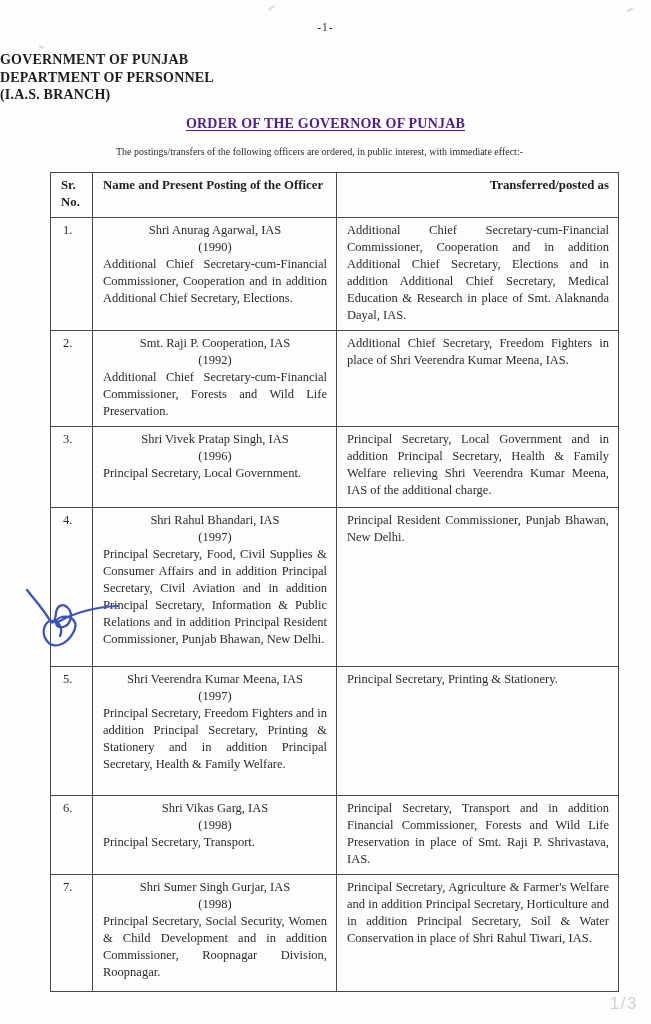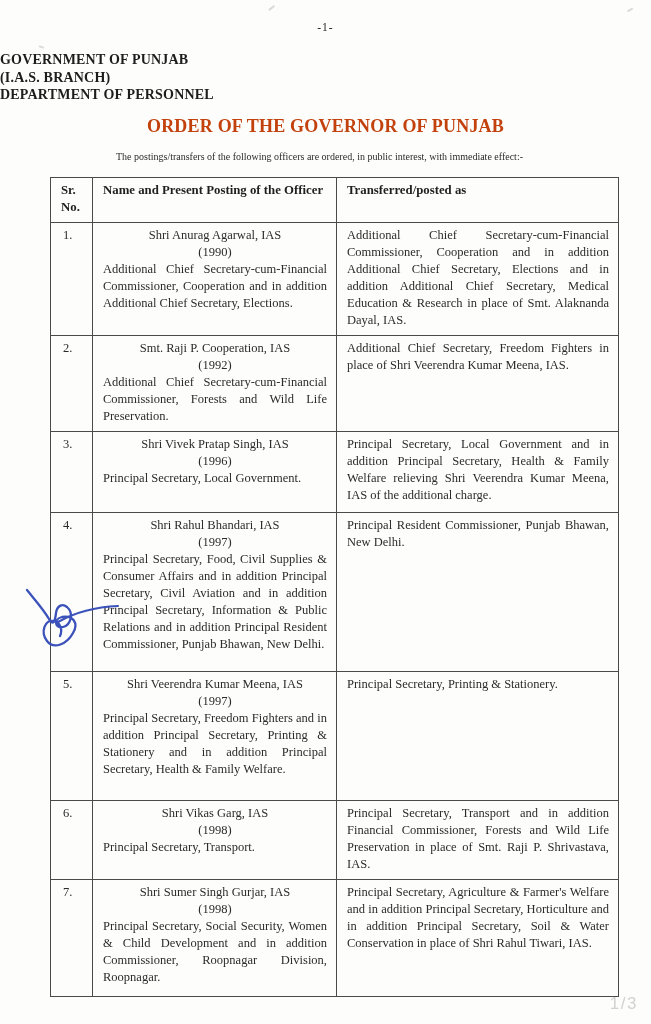--- a/index.html
+++ b/index.html
@@ -27,24 +27,25 @@
     font-weight: bold;
     font-size: 14px;
     line-height: 17.5px;
     letter-spacing: 0.2px;
     color: #1d1d1d;
   }
   .order-title {
     text-align: center;
     margin-top: 12px;
     font-weight: bold;
-    font-size: 18px;
+    font-size: 14px;
     letter-spacing: 0.2px;
+    text-decoration: underline;
     text-underline-offset: 2px;
-    color: #c2410c;
+    color: #4c1d95;
   }
   .intro {
     margin: 9px 39px 0 40px;
     font-size: 10px;
     line-height: 21.5px;
     text-align: justify;
     text-indent: 76px;
     color: #2b2b2b;
   }
 
@@ -64,21 +65,21 @@
     overflow: hidden;
   }
   .transfers th {
     font-weight: bold;
     font-size: 12.8px;
     color: #1f1f1f;
     height: 30px;
   }
   th.sr-head { white-space: pre-line; text-align: left; }
   th.name-head { text-align: justify; }
-  th.transferred-head { text-align: left; }
+  th.transferred-head { text-align: right; }
   td.sr-cell { padding-left: 12px; }
   .just { text-align: justify; }
   .name-cell div { text-align: justify; }
   .name-cell .officer-name, .name-cell .officer-batch { text-align: center; }
 
   tr.r1 td { height: 95px; }
   tr.r2 td { height: 85px; }
   tr.r3 td { height: 70px; }
   tr.r4 td { height: 148px; }
   tr.r5 td { height: 118px; }
@@ -110,22 +111,22 @@
 <div class="page">
 
   <div class="speck speck-1"></div>
   <div class="speck speck-2"></div>
   <div class="speck speck-3"></div>
 
   <div class="pageno">-1-</div>
 
   <div class="gov-header">
     <div>GOVERNMENT OF PUNJAB</div>
+    <div>DEPARTMENT OF PERSONNEL</div>
     <div>(I.A.S. BRANCH)</div>
-    <div>DEPARTMENT OF PERSONNEL</div>
   </div>
 
   <div class="order-title">ORDER OF THE GOVERNOR OF PUNJAB</div>
 
   <p class="intro">The postings/transfers of the following officers are ordered, in public interest, with immediate effect:-</p>
 
   <table class="transfers">
     <colgroup>
       <col style="width:42px">
       <col style="width:244px">

